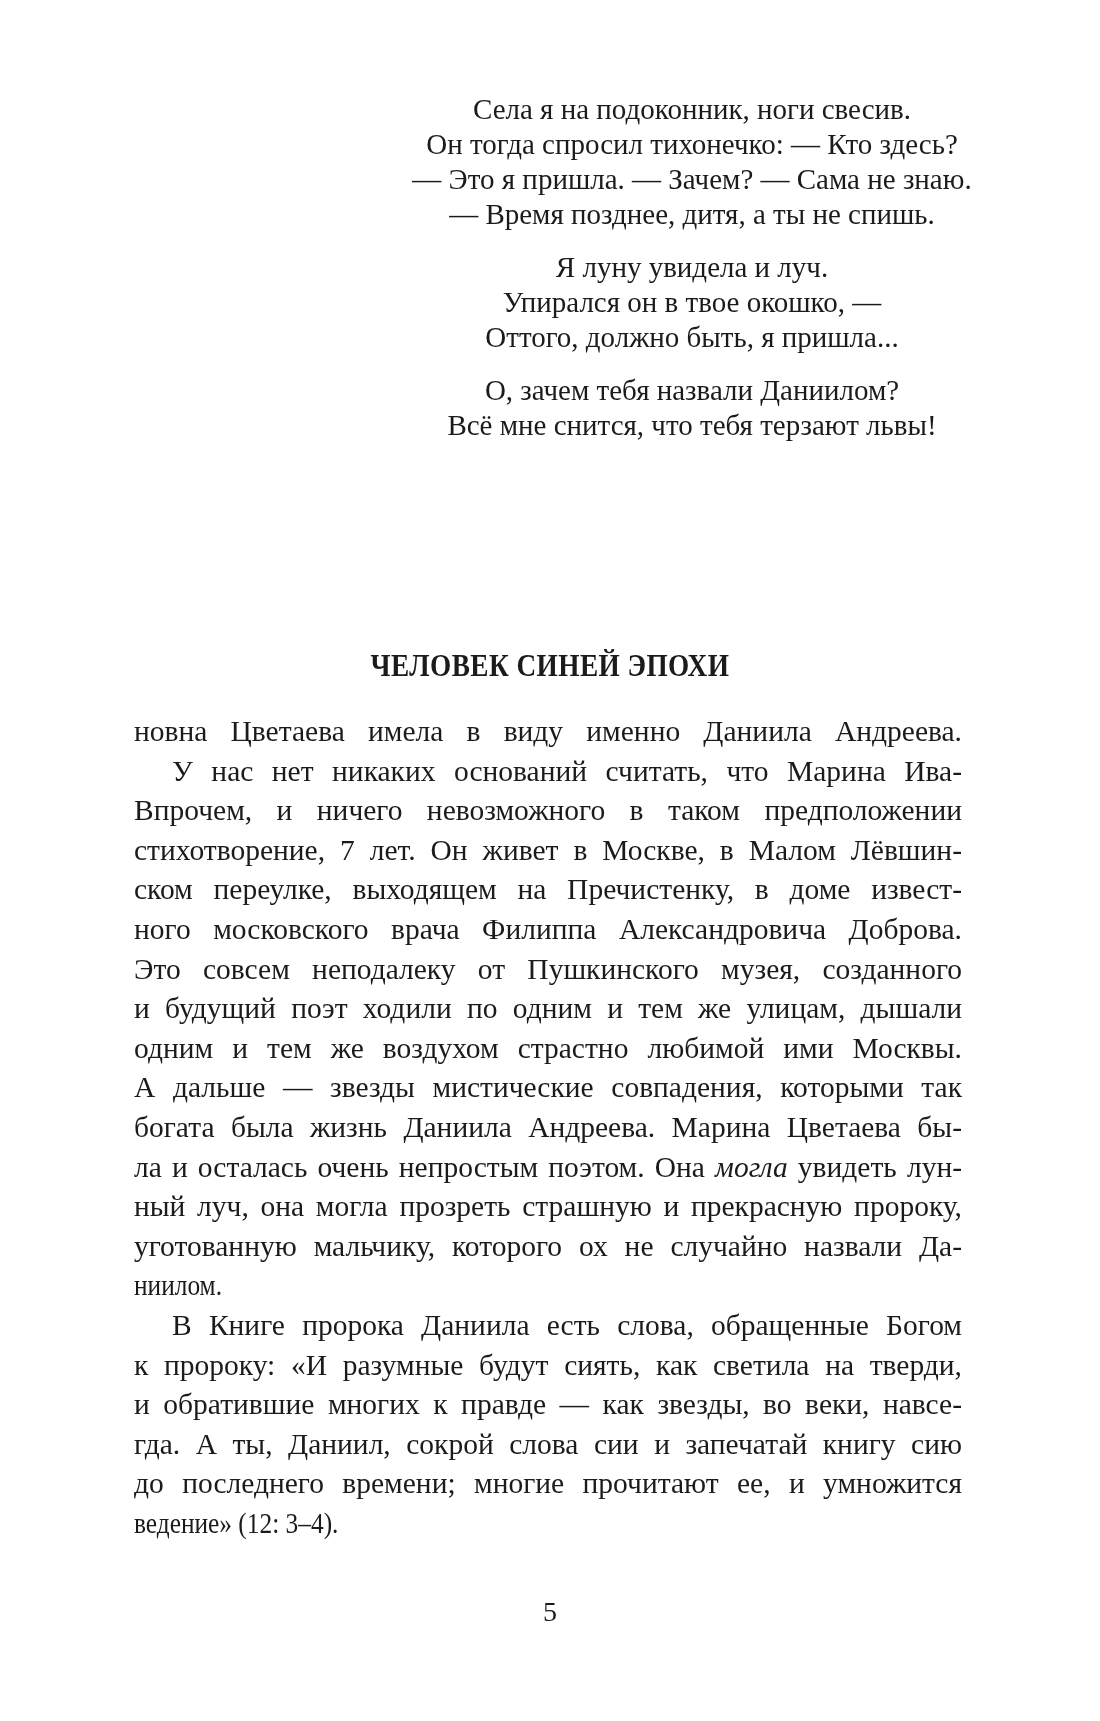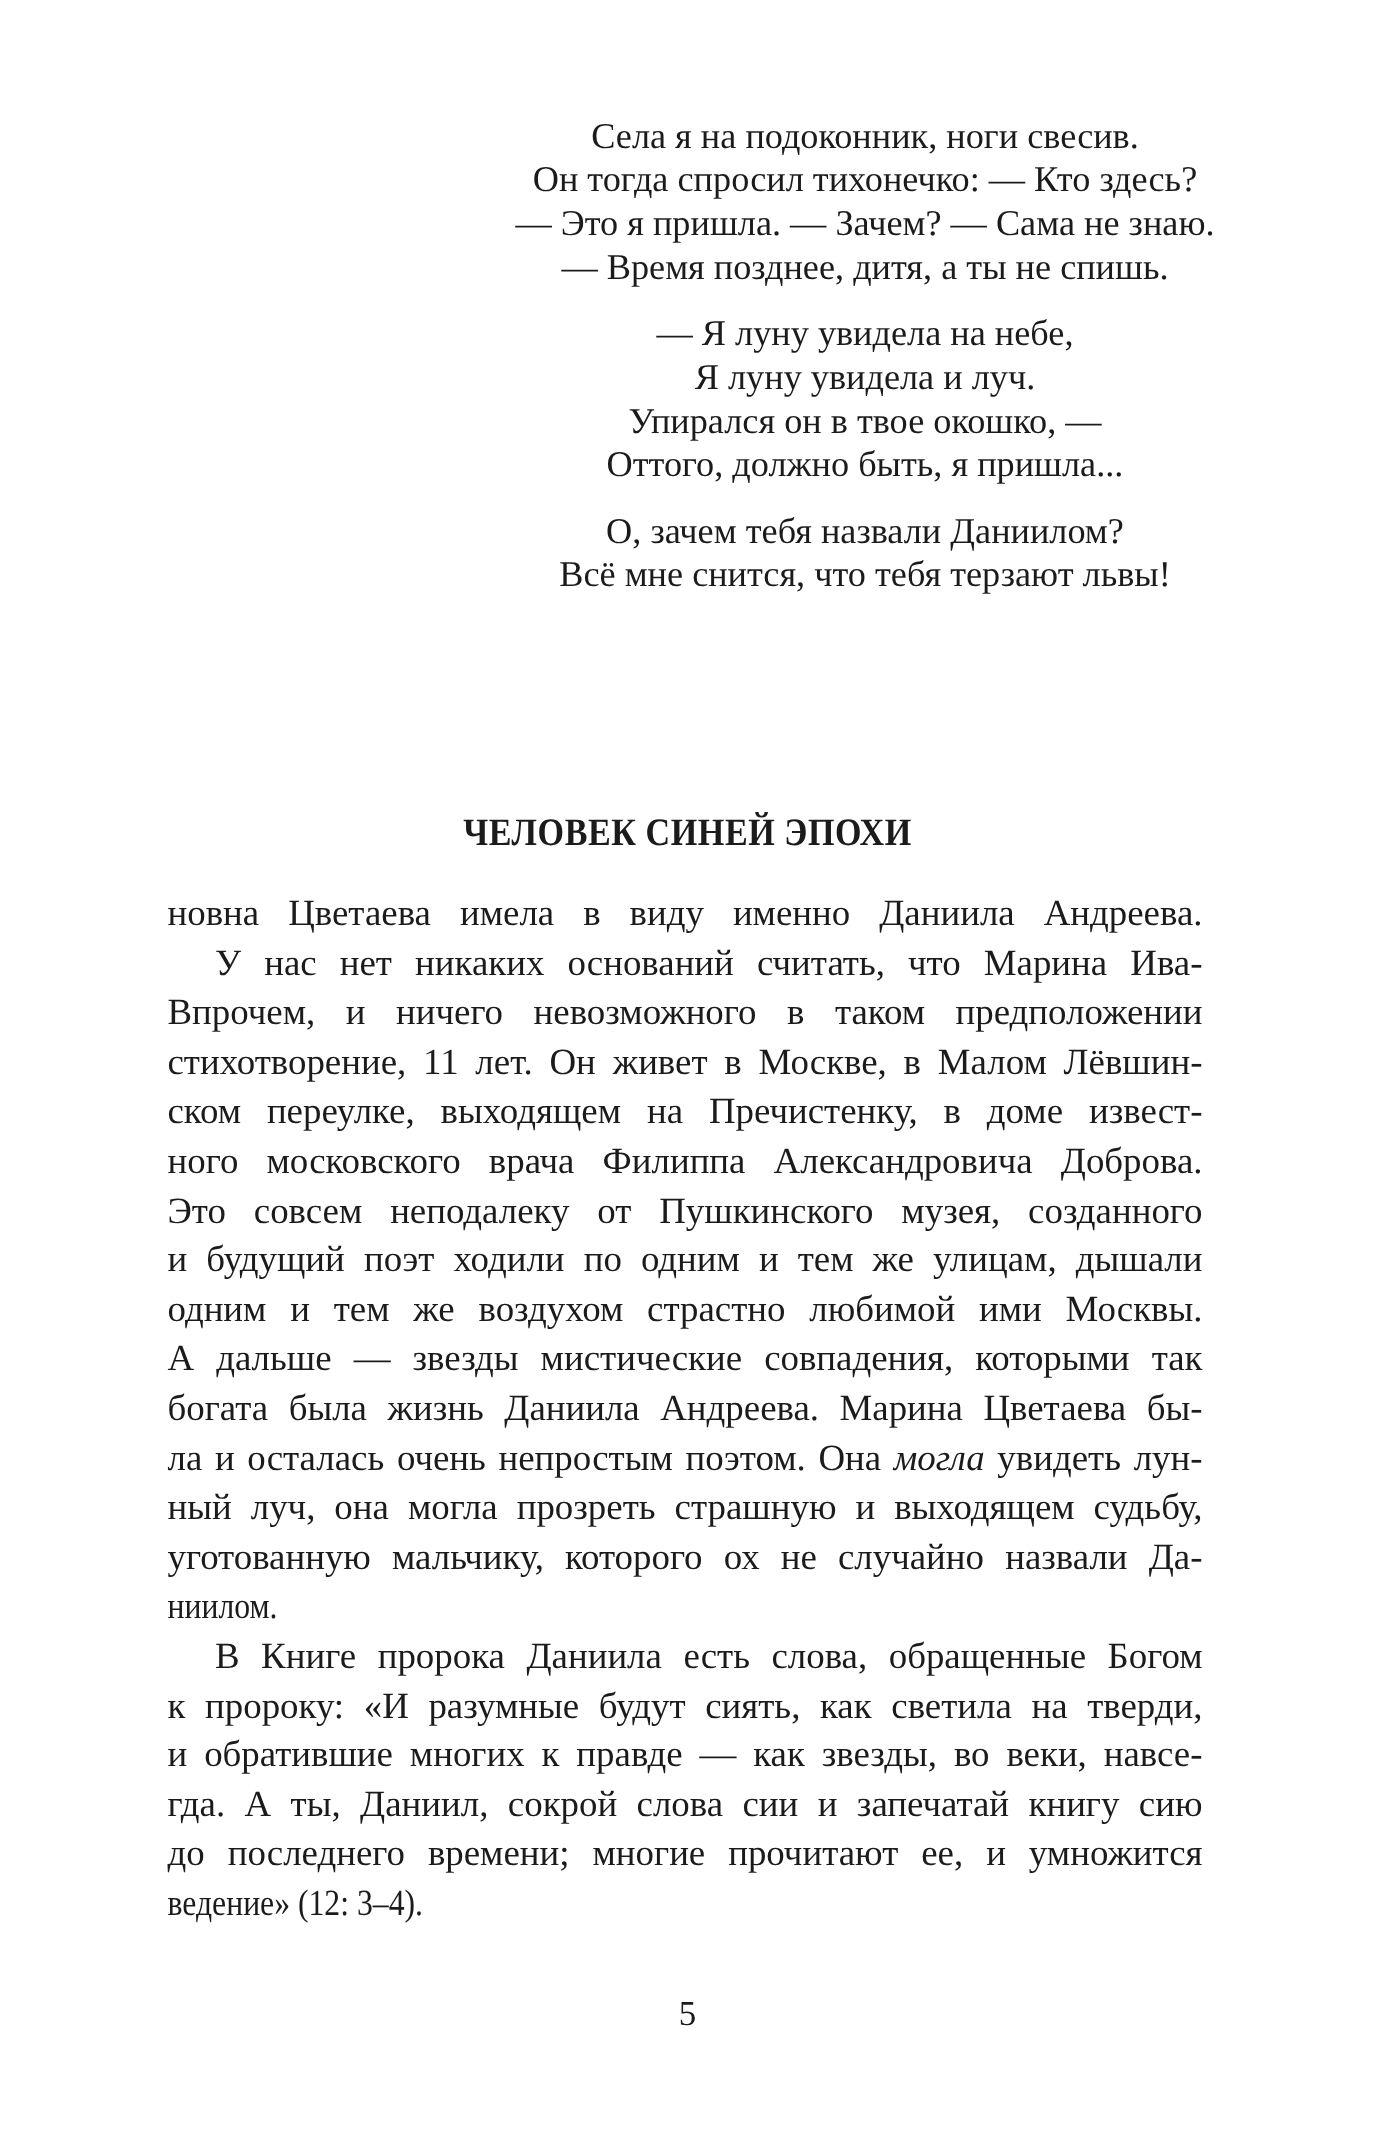--- a/index.html
+++ b/index.html
@@ -37,48 +37,47 @@
 <div class="page">
 
   <div class="poem">
     <div class="stanza">
       <span class="poem-line">Села я на подоконник, ноги свесив.</span>
       <span class="poem-line">Он тогда спросил тихонечко: — Кто здесь?</span>
       <span class="poem-line">—  Это я пришла. — Зачем? — Сама не знаю.</span>
       <span class="poem-line">—  Время позднее, дитя, а ты не спишь.</span>
     </div>
     <div class="stanza">
-      <span class="poem-line">—  Я луну увидела на небе,</span>
       <span class="poem-line">Я луну увидела и луч.</span>
       <span class="poem-line">Упирался он в твое окошко, —</span>
       <span class="poem-line">Оттого, должно быть, я пришла...</span>
     </div>
     <div class="stanza">
       <span class="poem-line">О, зачем тебя назвали Даниилом?</span>
       <span class="poem-line">Всё мне снится, что тебя терзают львы!</span>
     </div>
   </div>
 
 
   <div class="chapter-title">ЧЕЛОВЕК СИНЕЙ ЭПОХИ</div>
 
   <div class="body" id="body-text">
       <span class="body-line" style="display: block; width: auto;">новна Цветаева имела в виду именно Даниила Андреева.</span>
       <span class="body-line indent" style="display: block; width: auto;">У нас нет никаких оснований считать, что Марина Ива-</span>
       <span class="body-line" style="display: block; width: auto;">Впрочем, и ничего невозможного в таком предположении</span>
-      <span class="body-line" style="display: block; width: auto;">стихотворение, 11 лет. Он живет в Москве, в Малом Лёвшин-</span>
+      <span class="body-line" style="display: block; width: auto;">стихотворение, 7 лет. Он живет в Москве, в Малом Лёвшин-</span>
       <span class="body-line" style="display: block; width: auto;">ском переулке, выходящем на Пречистенку, в доме извест-</span>
       <span class="body-line" style="display: block; width: auto;">ного московского врача Филиппа Александровича Доброва.</span>
       <span class="body-line" style="display: block; width: auto;">Это совсем неподалеку от Пушкинского музея, созданного</span>
       <span class="body-line" style="display: block; width: auto;">и будущий поэт ходили по одним и тем же улицам, дышали</span>
       <span class="body-line" style="display: block; width: auto;">одним и тем же воздухом страстно любимой ими Москвы.</span>
       <span class="body-line" style="display: block; width: auto;">А дальше — звезды мистические совпадения, которыми так</span>
       <span class="body-line" style="display: block; width: auto;">богата была жизнь Даниила Андреева. Марина Цветаева бы-</span>
       <span class="body-line" style="white-space: pre; display: block; width: auto;"><span>ла и осталась очень непростым поэтом. Она </span><span class="ital">могла</span><span> увидеть лун-</span></span>
-      <span class="body-line" style="display: block; width: auto;">ный луч, она могла прозреть страшную и выходящем судьбу,</span>
+      <span class="body-line" style="display: block; width: auto;">ный луч, она могла прозреть страшную и прекрасную пророку,</span>
       <span class="body-line" style="display: block; width: auto;">уготованную мальчику, которого ох не случайно назвали Да-</span>
       <span class="body-line last" style="display: block; width: auto; transform: scaleX(0.86);">ниилом.</span>
       <span class="body-line indent" style="display: block; width: auto;">В Книге пророка Даниила есть слова, обращенные Богом</span>
       <span class="body-line" style="display: block; width: auto;">к пророку: «И разумные будут сиять, как светила на тверди,</span>
       <span class="body-line" style="display: block; width: auto;">и обратившие многих к правде — как звезды, во веки, навсе-</span>
       <span class="body-line" style="display: block; width: auto;">гда. А ты, Даниил, сокрой слова сии и запечатай книгу сию</span>
       <span class="body-line" style="display: block; width: auto;">до последнего времени; многие прочитают ее, и умножится</span>
       <span class="body-line last" style="display: block; width: auto; transform: scaleX(0.86);">ведение» (12: 3–4).</span>
     </div>
 

